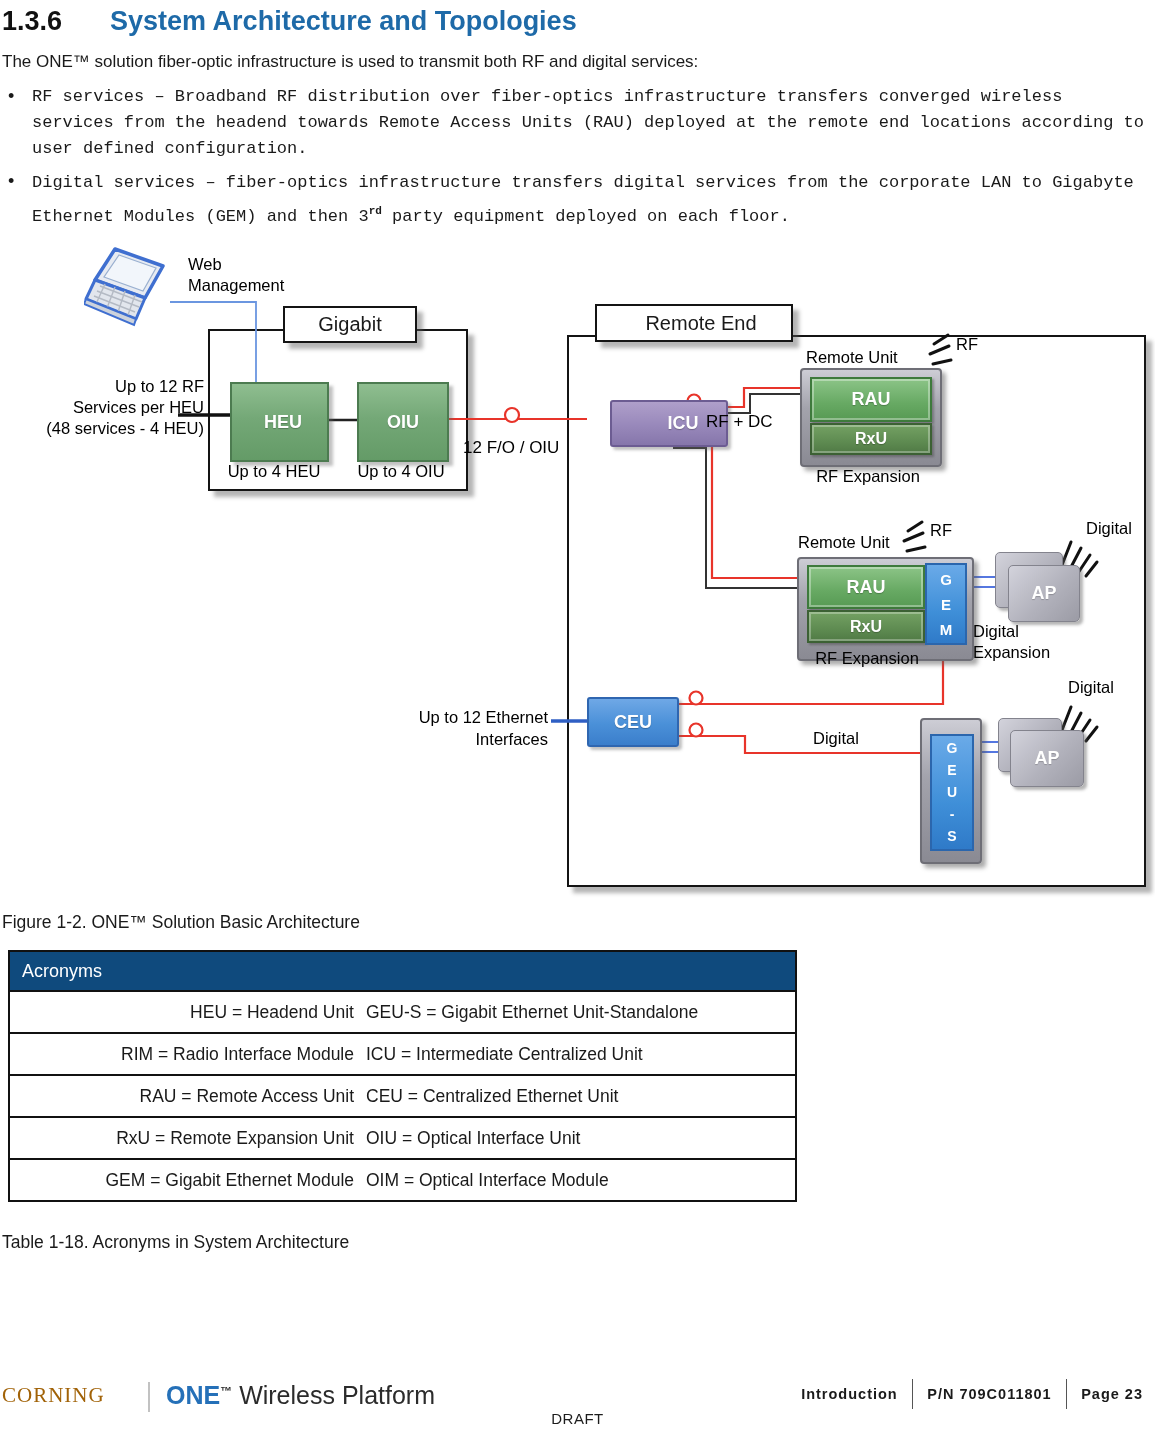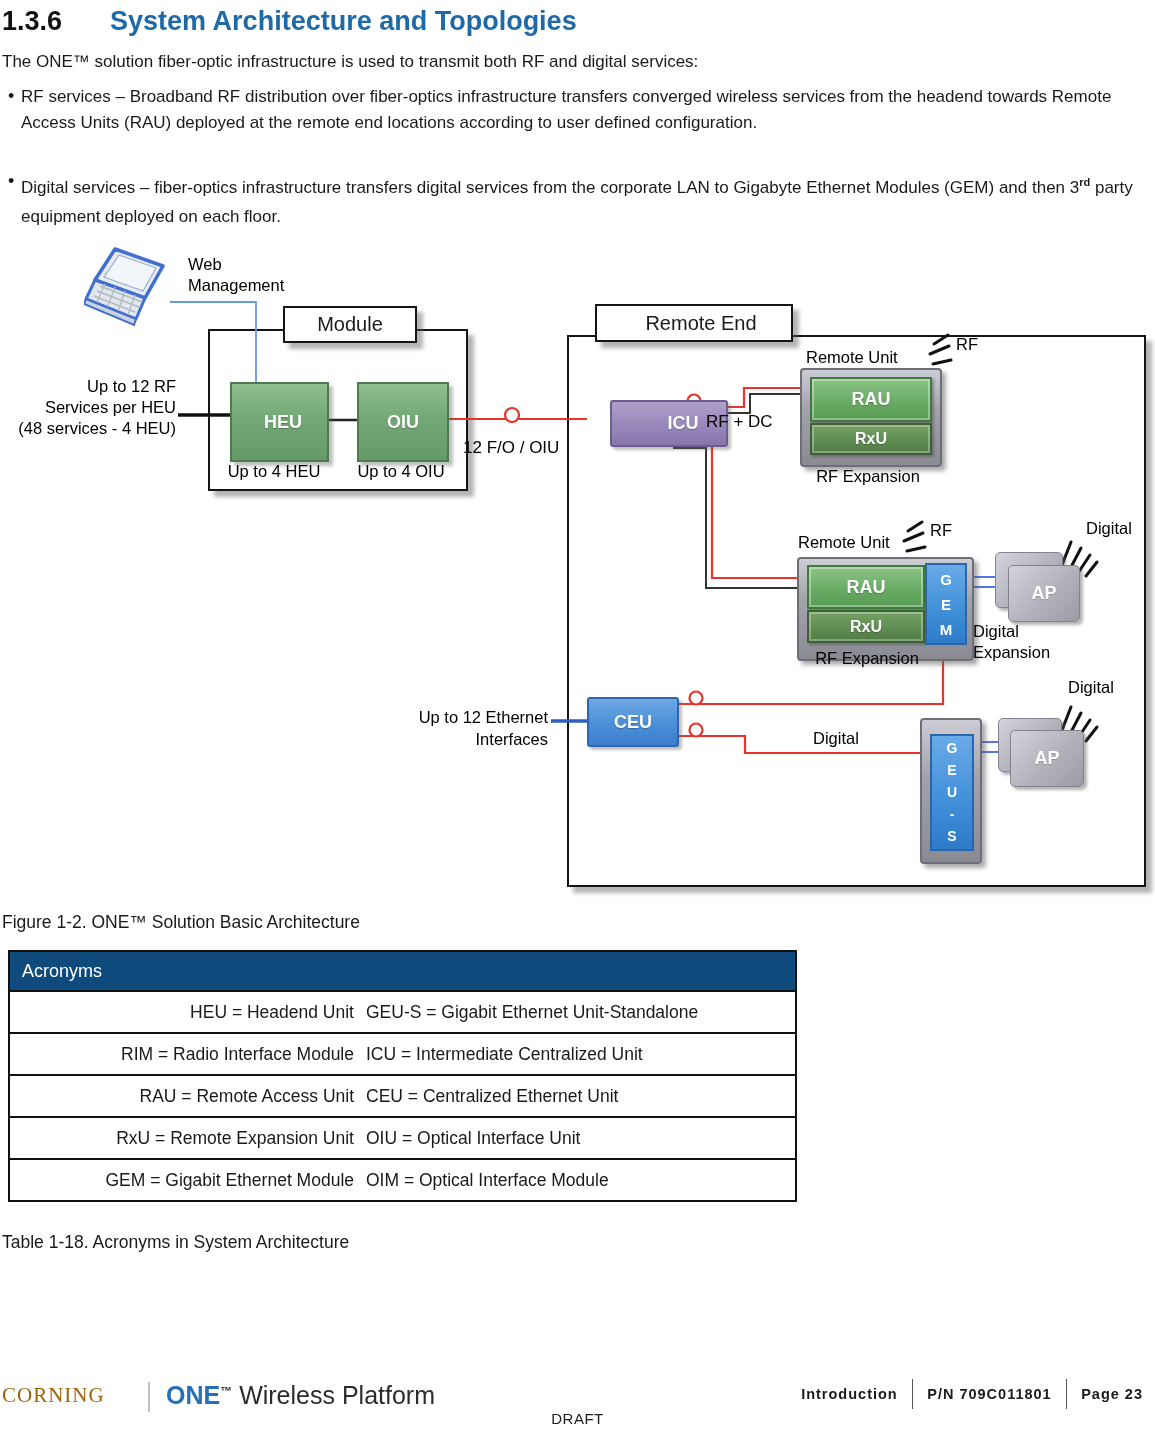--- a/index.html
+++ b/index.html
@@ -5,21 +5,21 @@
   html,body{margin:0;padding:0;background:#fff;}
   .page{position:relative;width:1155px;height:1434px;background:#fff;overflow:hidden;
         font-family:"Liberation Sans", sans-serif;color:#1a1a1a;}
   
   .heading{position:absolute;top:6px;left:2px;font-size:27px;font-weight:bold;}
   .heading .num{color:#111;margin-right:48px;}
   .heading .ttl{color:#1E6AA8;margin-top:16px;}
   .intro{position:absolute;top:52px;left:2px;width:1140px;font-size:17px;}
   .bullet{position:absolute;left:2px;width:1142px;font-size:17px;line-height:26px;}
   .bullet .dot{position:absolute;left:6px;top:-1px;font-size:18px;}
-  .bullet .btxt{display:block;margin-left:19px;}
+  .bullet .btxt{display:block;margin-left:30px;font-family:Liberation Mono, monospace;}
   .b1{top:84px;}
   .b2{top:168px;line-height:29px;}
   sup.rd{font-size:11px;vertical-align:super;font-weight:bold;}
   
   .diagram{position:absolute;top:240px;left:0;width:1155px;height:670px;}
   .wires{position:absolute;top:0;left:0;z-index:2;}
   .container-box{position:absolute;background:#fff;border:2.5px solid #141414;
                  box-shadow:6px 6px 4px rgba(90,90,90,.45);z-index:1;}
   .tag-box{position:absolute;background:#fff;border:2.5px solid #141414;z-index:4;
            box-shadow:6px 6px 4px rgba(90,90,90,.45);display:flex;align-items:center;justify-content:center;
@@ -139,23 +139,23 @@
           <path d="M13,40 L55,56 M10,45 L52,61 M7,50 L48,66" fill="none"></path>
           <path d="M18,38 L9,58 M28,41 L20,62 M38,45 L31,66 M48,49 L41,69" fill="none"></path>
         </g>
         <path d="M-1,53 L49,73 L47,79 L-3,58 Z" fill="#cdd3dc" stroke="#3f6fd0" stroke-width="2"></path>
       </g>
     </svg>
 
     <div class="dlabel" style="left: 188px; top: 14px; line-height: 21px; white-space: pre-line;">Web
 Management</div>
     <div class="tag-box" style="left:283px;top:66px;width:130px;height:33px;">
-      <span>Module</span>
-    </div>
-    <div class="dlabel right" style="left: 0px; top: 136px; width: 176px; line-height: 21px; white-space: pre-line;">Up to 12 RF
+      <span>Gigabit</span>
+    </div>
+    <div class="dlabel right" style="left: 0px; top: 136px; width: 176px; line-height: 21px; white-space: pre-line; padding-left: 28px;">Up to 12 RF
 Services per HEU
 (48 services - 4 HEU)</div>
     <div class="unit green" style="left:230px;top:142px;width:88px;height:76px;padding-left:7px;">
       <span>HEU</span>
     </div>
     <div class="unit green" style="left:357px;top:142px;width:88px;height:76px;">
       <span>OIU</span>
     </div>
     <div class="dlabel center" style="left: 214px; top: 222px; width: 120px; white-space: pre-line;">Up to 4 HEU</div>
     <div class="dlabel center" style="left: 341px; top: 222px; width: 120px; white-space: pre-line;">Up to 4 OIU</div>

